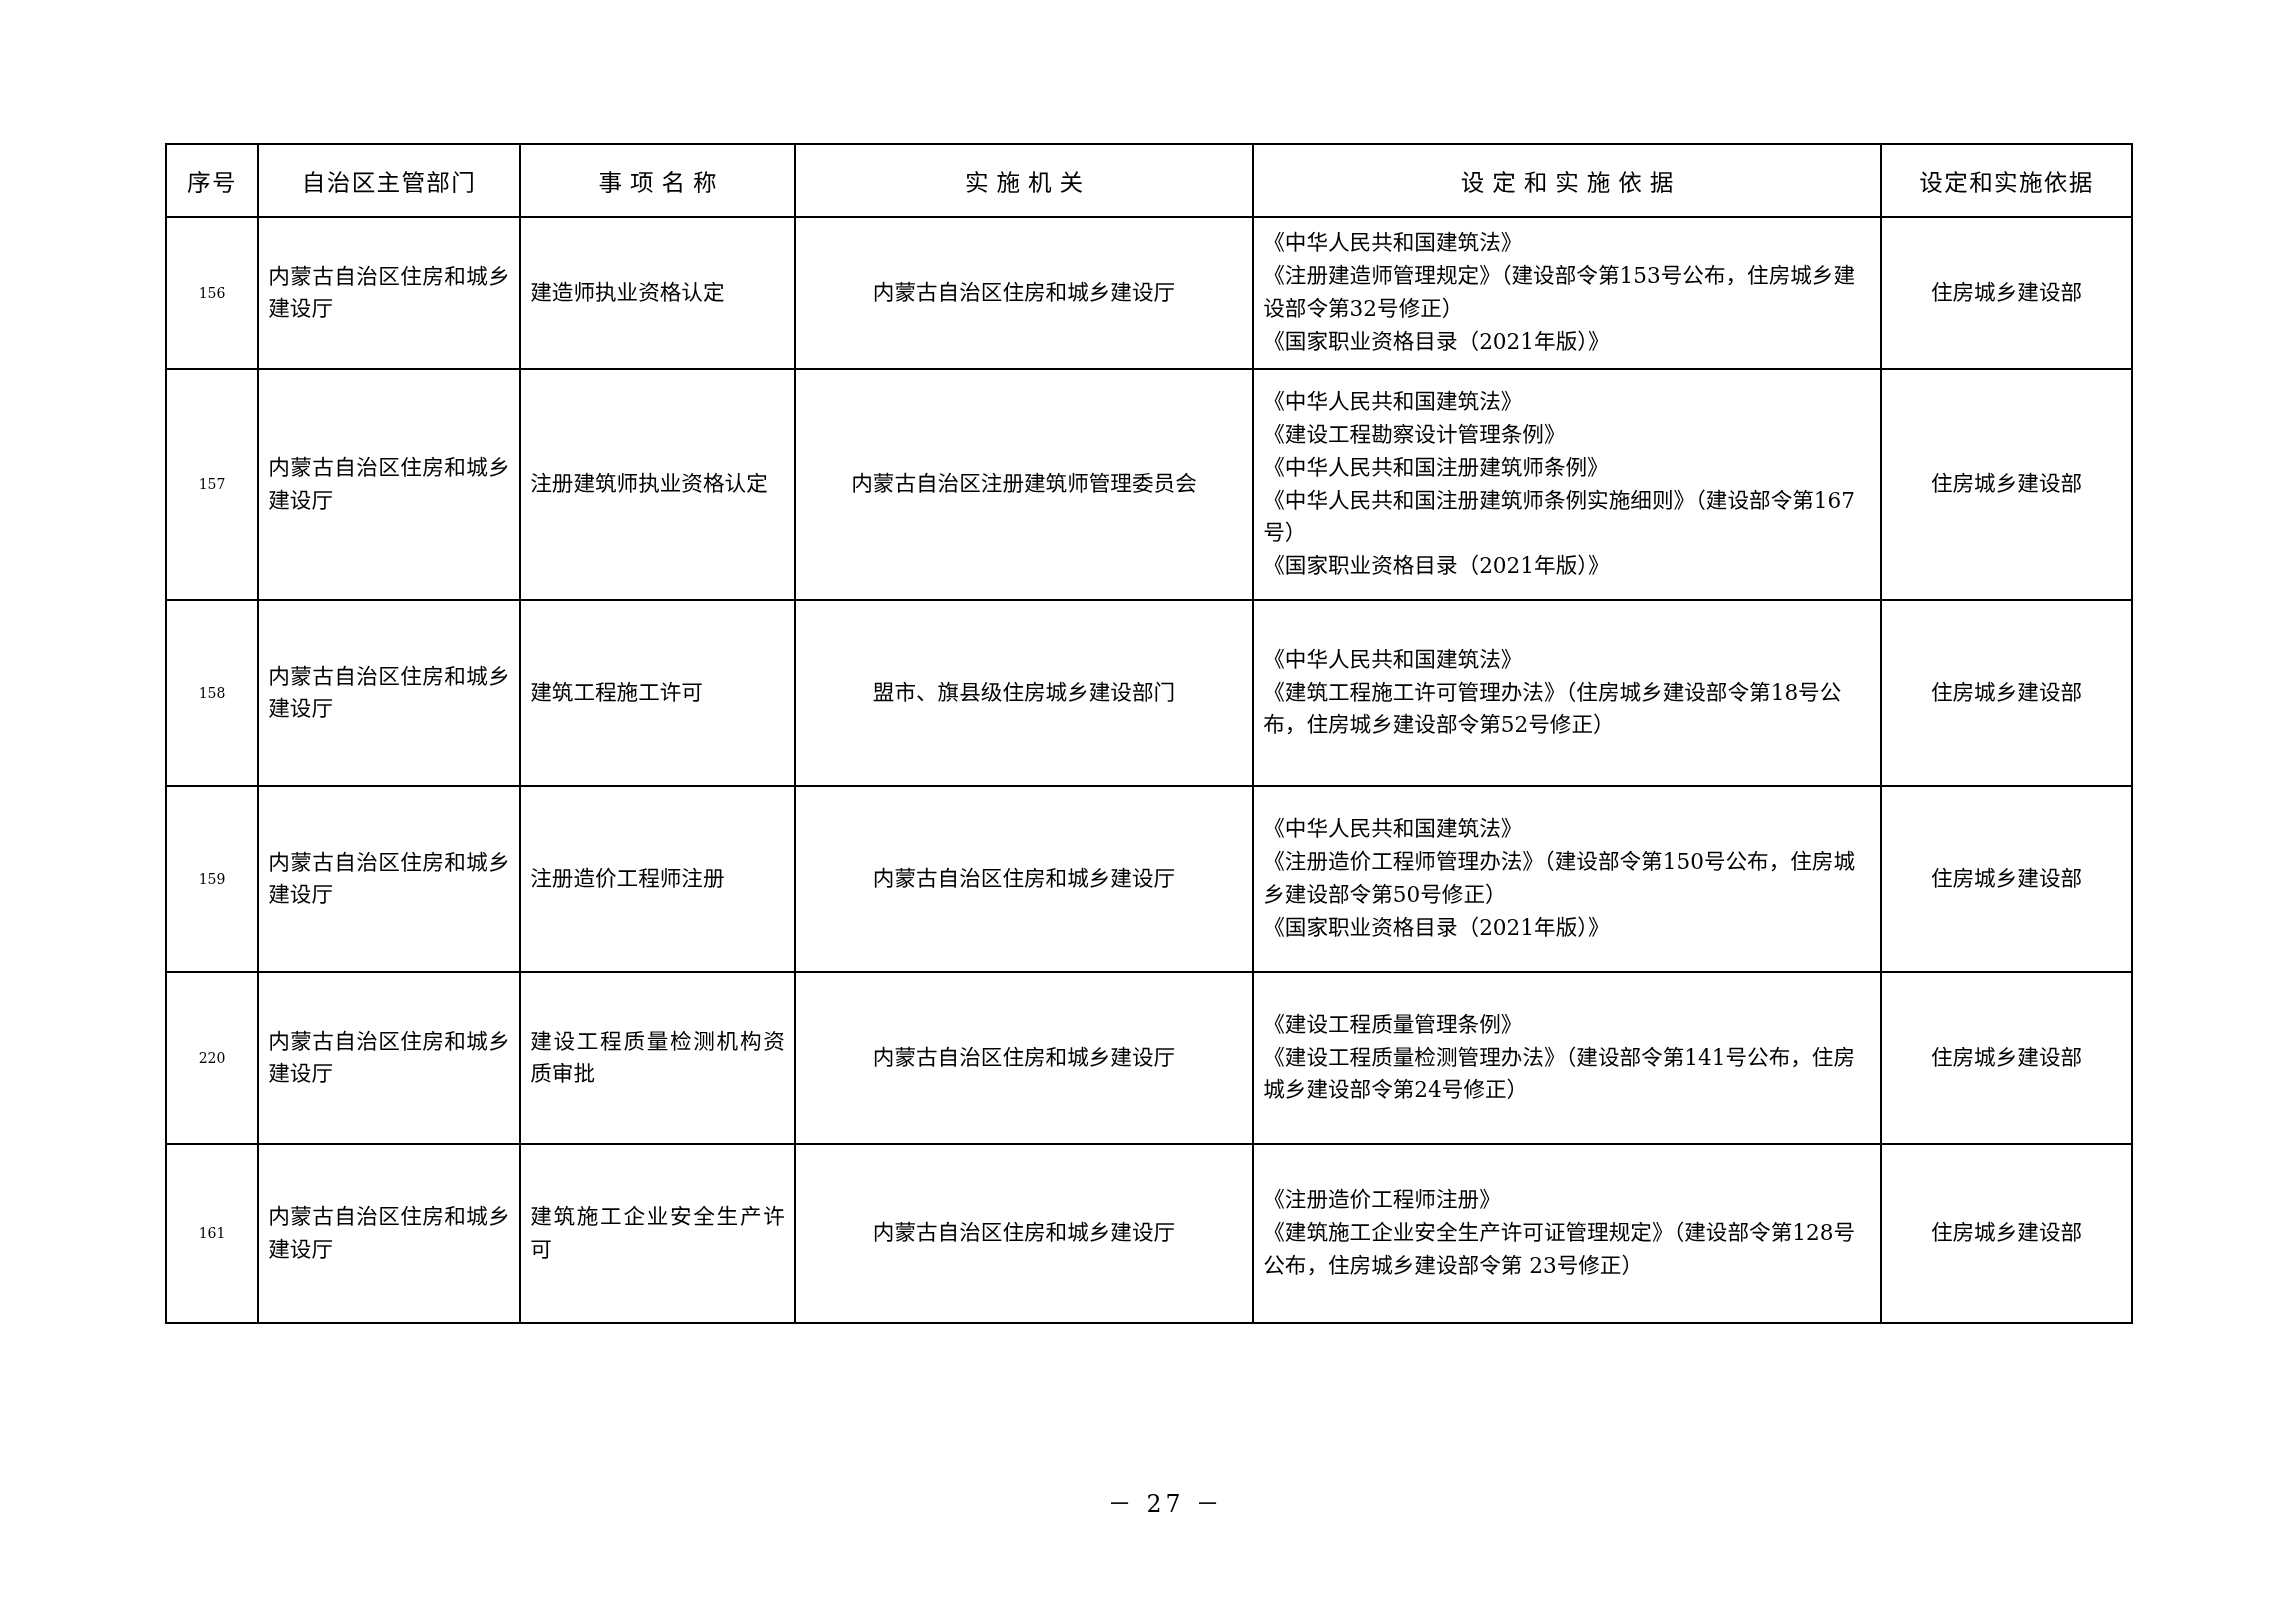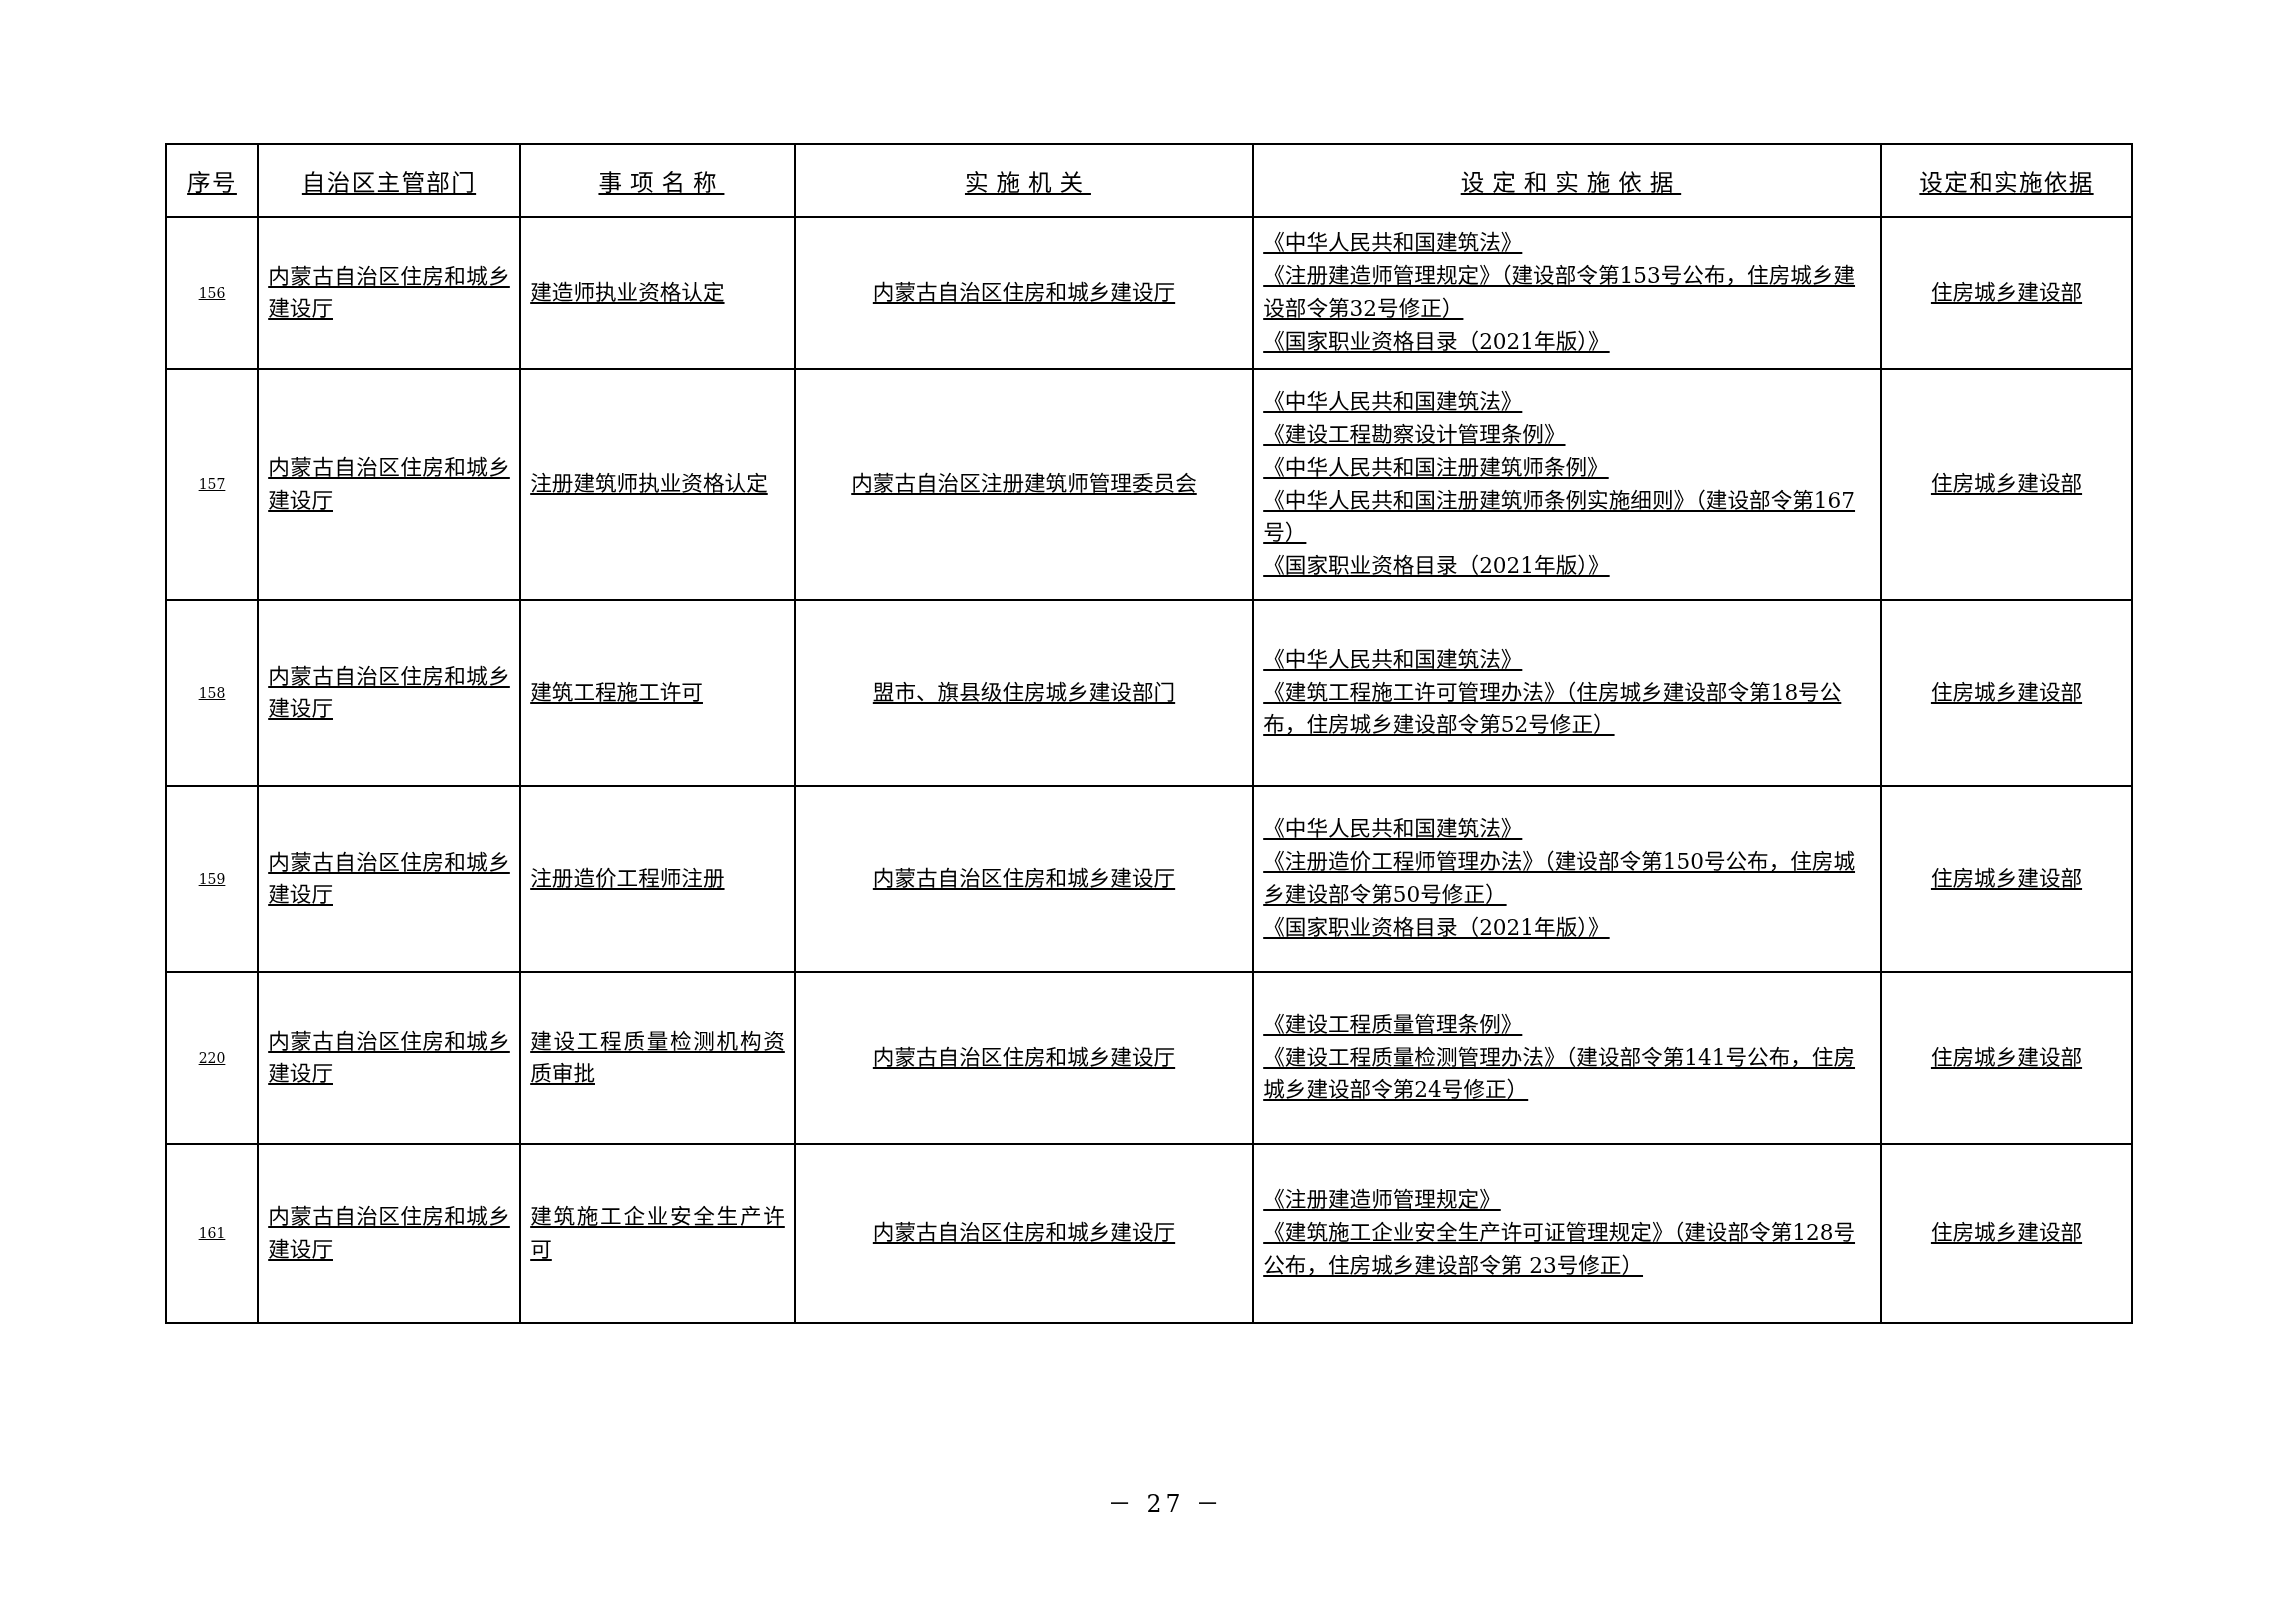--- a/index.html
+++ b/index.html
@@ -30,21 +30,20 @@
   table.doc-table {
     border-collapse: collapse;
     width: 100%;
     table-layout: fixed;
   }
   table.doc-table td, table.doc-table th {
     border: 2px solid #000000;
     vertical-align: middle;
     padding: 6.5px 9.2px;
     font-weight: normal;
-    text-decoration: underline;
   }
   
   col.c0 { width: 92px; }
   col.c1 { width: 262px; }
   col.c2 { width: 275px; }
   col.c3 { width: 458px; }
   col.c4 { width: 628px; }
   col.c5 { width: 251px; }
 
   thead td {
@@ -193,21 +192,21 @@
             <span class="basis-line">《建设工程质量检测管理办法》（建设部令第141号公布，住房城乡建设部令第24号修正）</span>
           </td>
           <td class="central">住房城乡建设部</td>
         </tr>
         <tr class="row-161">
           <td class="idx">161</td>
           <td class="dept">内蒙古自治区住房和城乡建设厅</td>
           <td class="item">建筑施工企业安全生产许可</td>
           <td class="organ">内蒙古自治区住房和城乡建设厅</td>
           <td class="basis">
-            <span class="basis-line">《注册建造师管理规定》</span>
+            <span class="basis-line">《注册造价工程师注册》</span>
             <span class="basis-line">《建筑施工企业安全生产许可证管理规定》（建设部令第128号公布，住房城乡建设部令第 23号修正）</span>
           </td>
           <td class="central">住房城乡建设部</td>
         </tr>
       </tbody>
     </table>
   </div>
   <div class="page-number">－ 27 －</div>
 </div>
 

